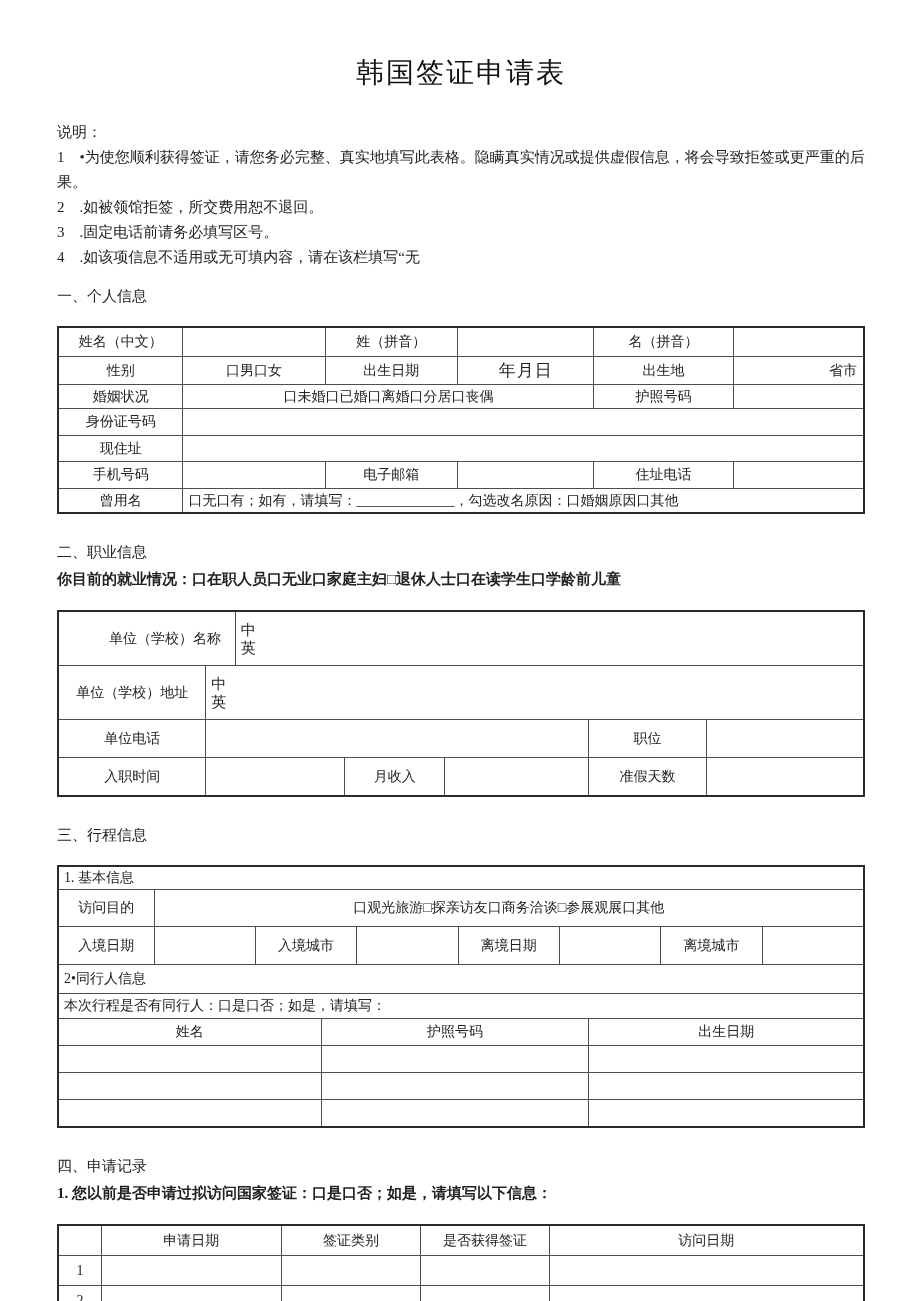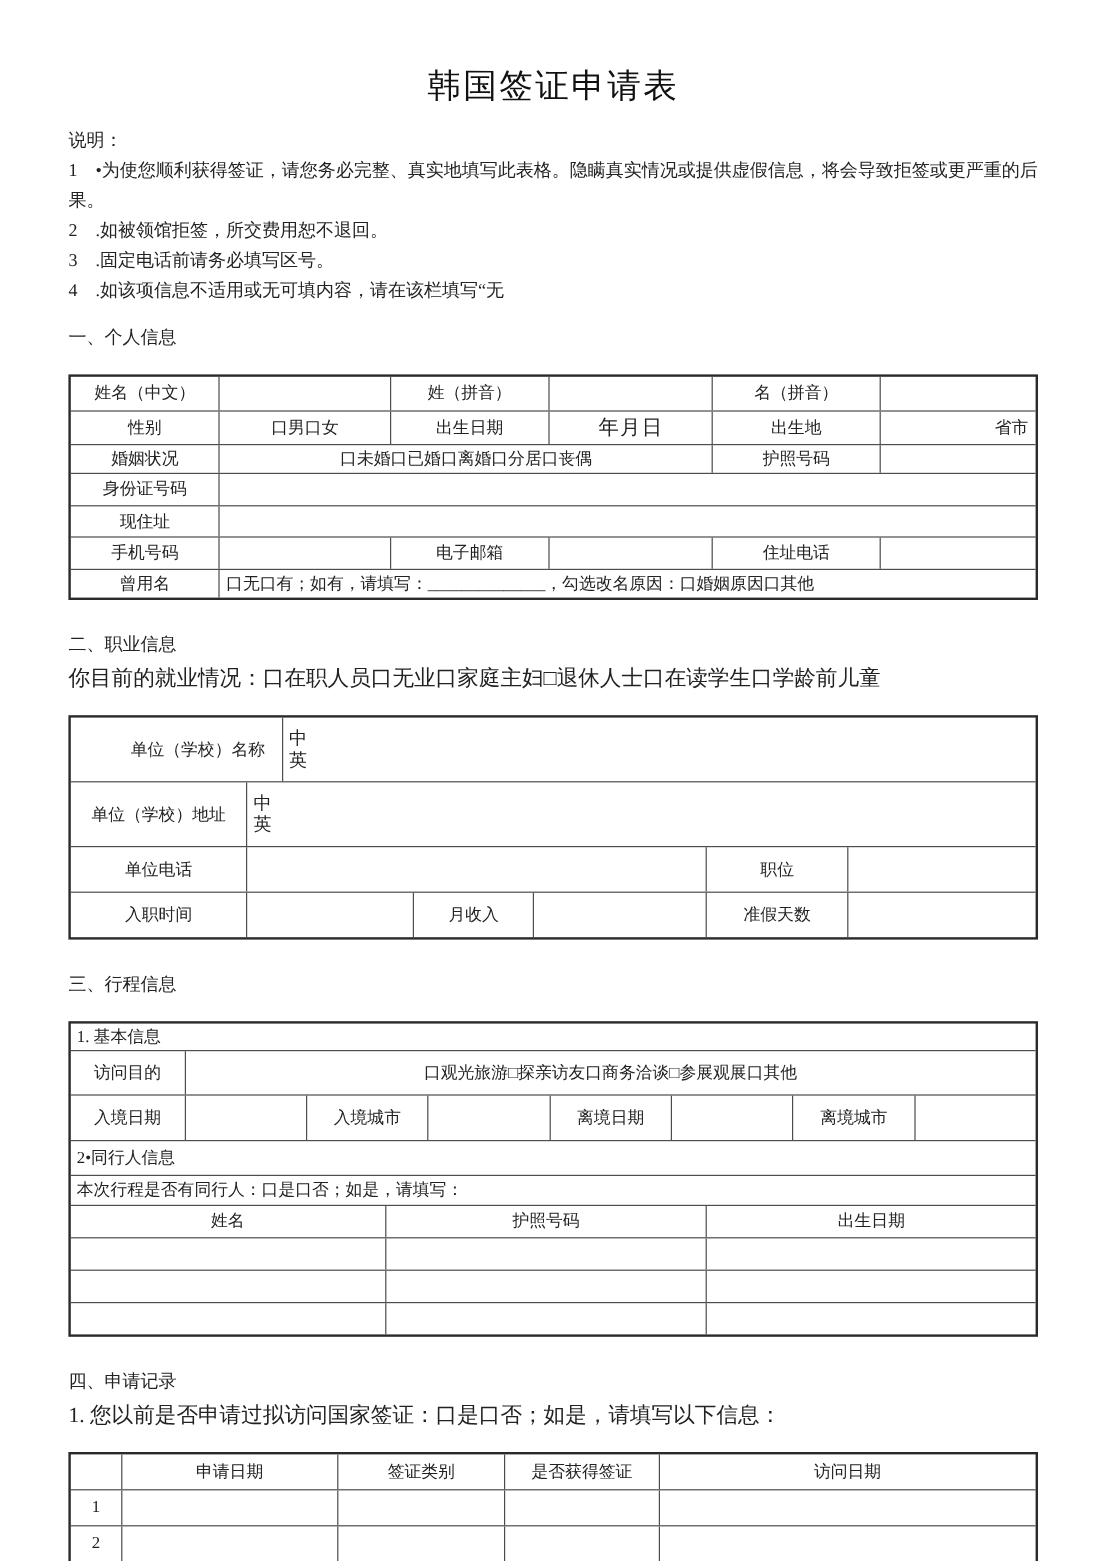--- a/index.html
+++ b/index.html
@@ -7,25 +7,25 @@
   body {
     width:920px; height:1301px; overflow:hidden;
     font-family:"Liberation Serif","DejaVu Serif",serif;
     color:#1c1c1c;
   }
   .page { width:920px; height:1136px; padding:56px 55px 0 57px; }
   .doc-title {
     text-align:center; font-size:28px; line-height:34px; letter-spacing:2px;
     color:#111;
   }
-  .instructions { margin-top:16px; }
+  .instructions { margin-top:30px; }
   .ins-line { font-size:15px; line-height:25px; color:#222; }
   .sec-heading { font-size:15px; line-height:20px; margin-top:28px; color:#222; }
   .sec-heading.first { margin-top:16px; }
-  .plain-line { font-size:18px; line-height:22px; margin-top:6px; color:#222; }
+  .plain-line { font-size:15px; line-height:22px; margin-top:6px; color:#222;font-weight:bold; }
 
   .tbl { border:2px solid #2a2a2a; margin-top:20px; width:808px; background:#fff; }
   .row { display:flex; border-top:1px solid #4d4d4d; align-items:stretch; }
   .row:first-child { border-top:none; }
   .cell {
     border-left:1px solid #4d4d4d;
     display:flex; align-items:center; justify-content:center;
     font-size:14px; color:#222; overflow:hidden; white-space:nowrap;
   }
   .cell:first-child { border-left:none; }

